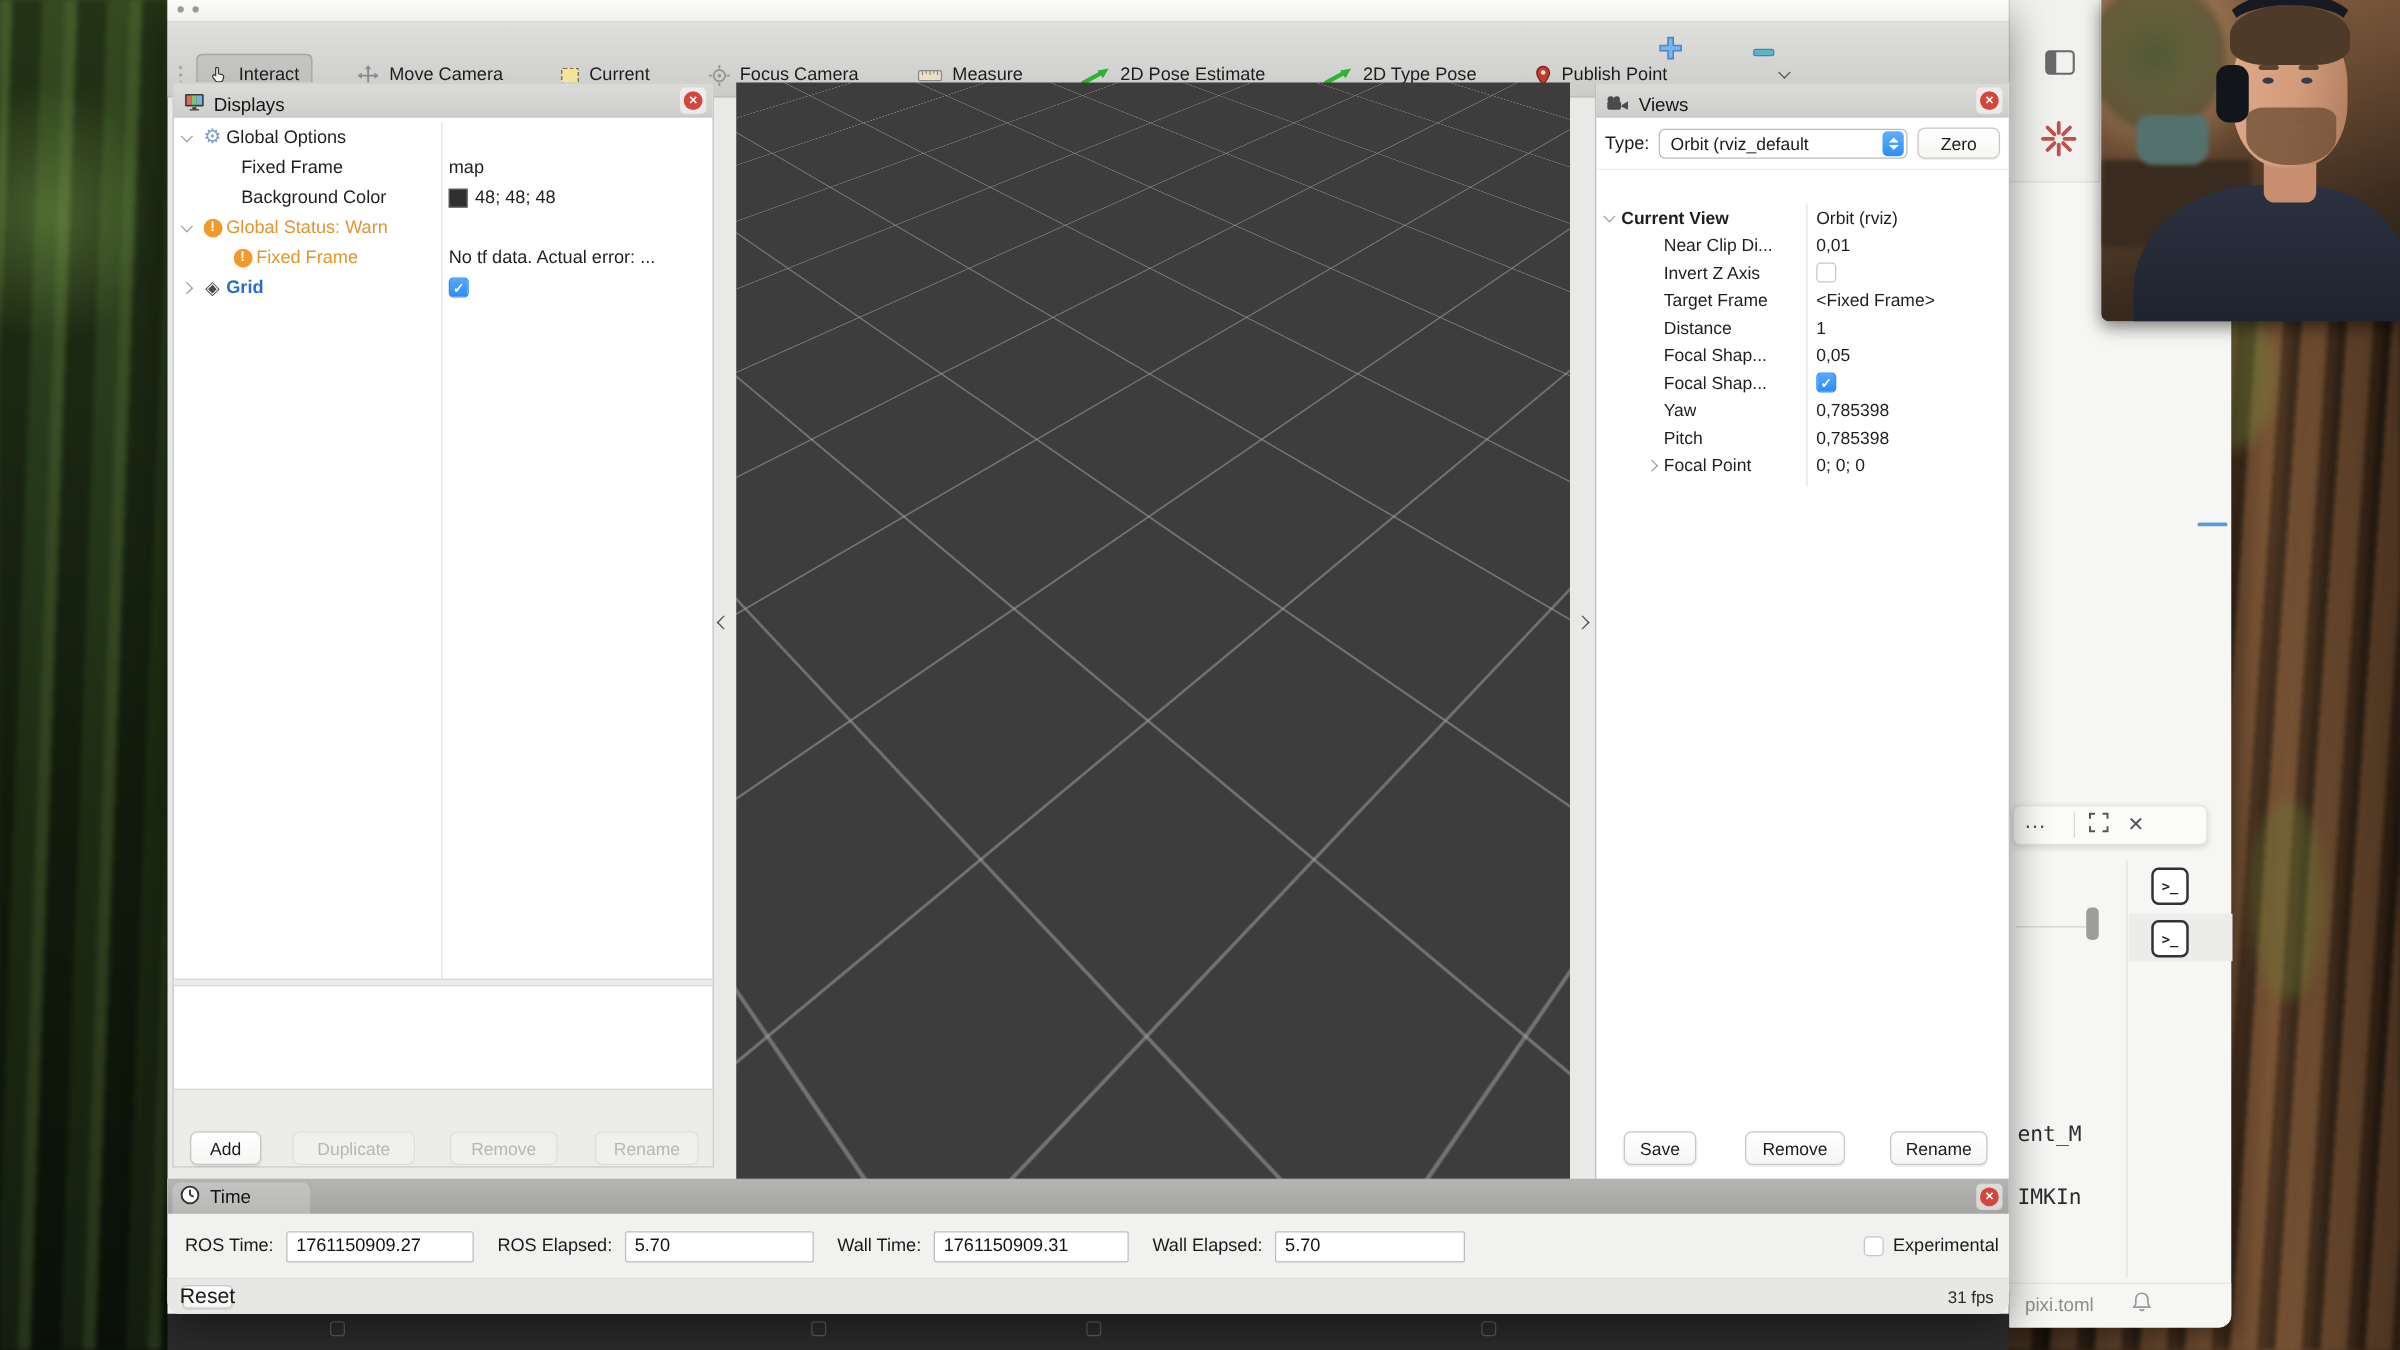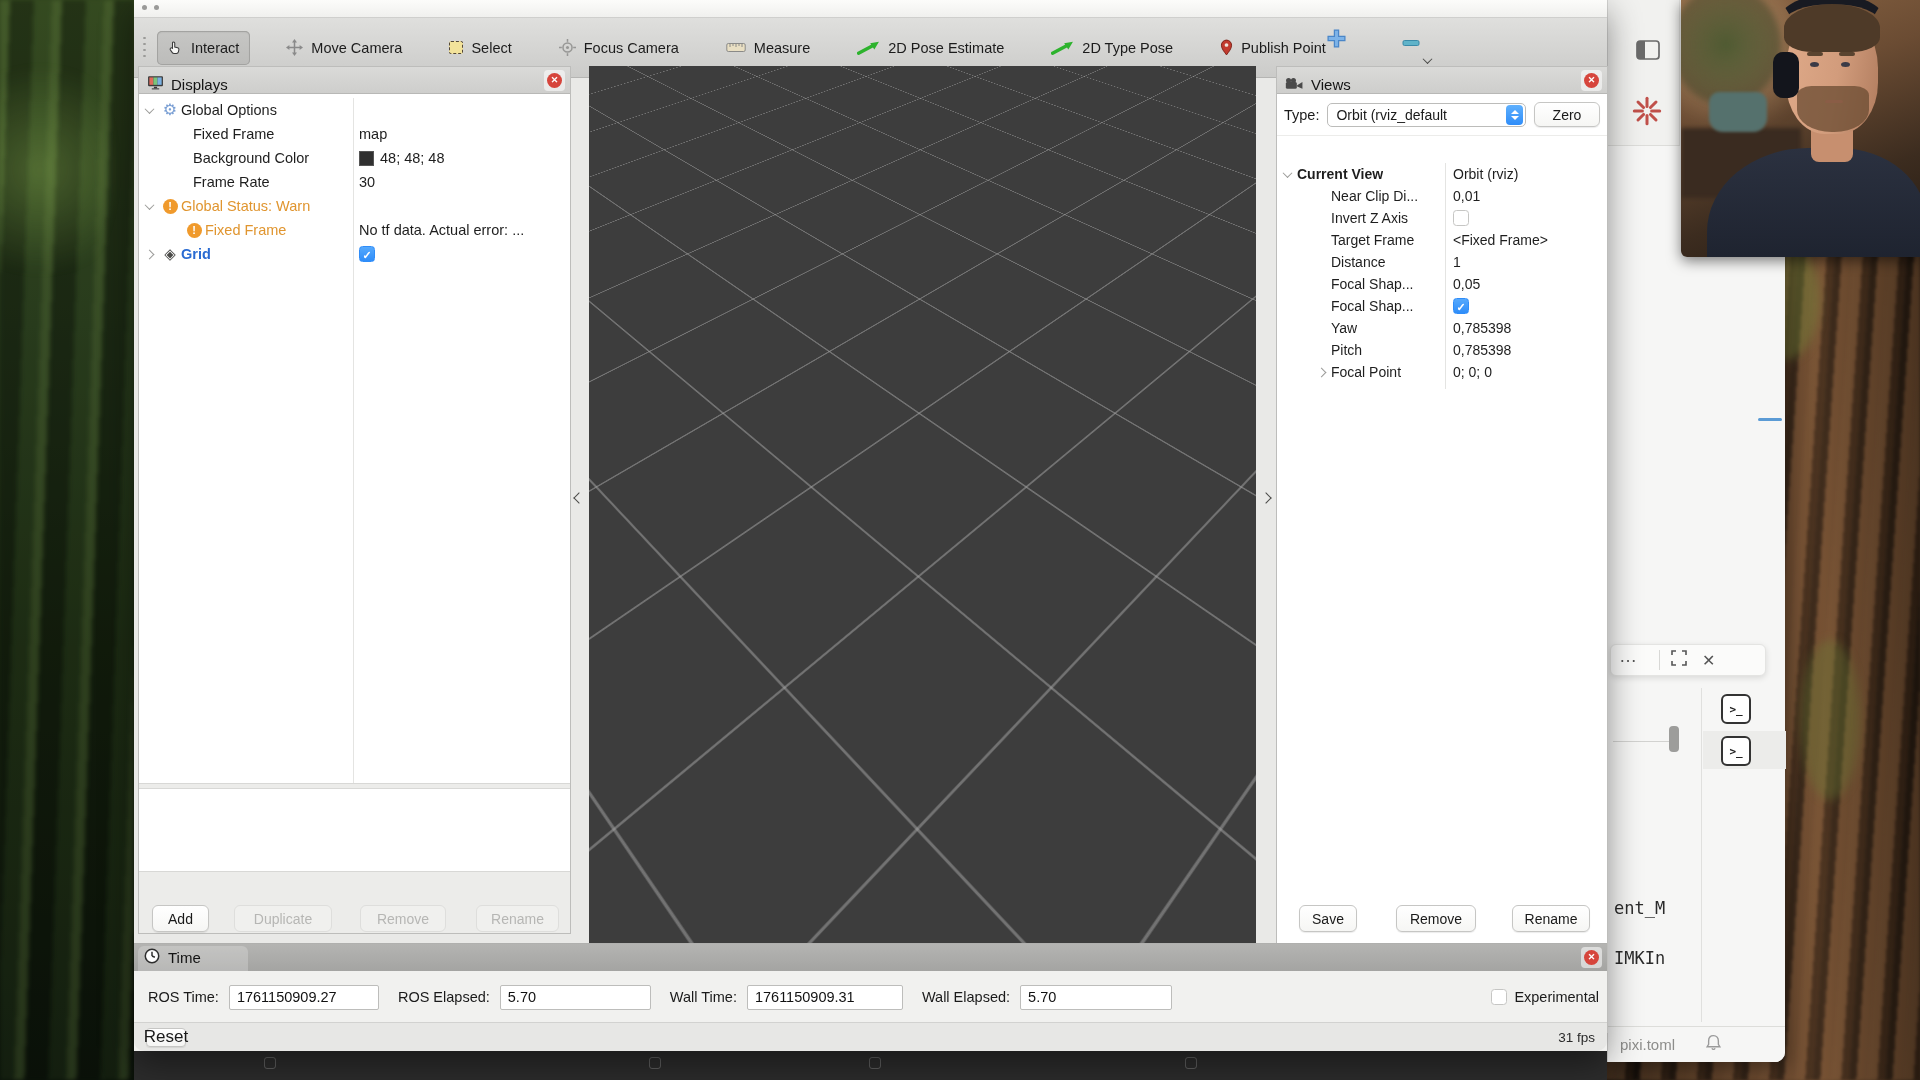--- a/index.html
+++ b/index.html
@@ -71,21 +71,21 @@
   .dock-strip{position:absolute;left:134px;top:1046px;width:1473px;height:34px;background:#2c2c2c;}
   .dock-strip .dglyph{position:absolute;top:11px;width:12px;height:12px;border:1.5px solid #6a6a6a;border-radius:3px;opacity:.8;}
 
   
   .rviz{position:absolute;left:134px;top:0;width:1473px;height:1051px;background:#e9e9e7;
     border-radius:0 0 10px 10px;box-shadow:0 12px 34px rgba(0,0,0,.45);}
   .title-sliver{position:absolute;left:0;top:0;width:100%;height:18px;background:linear-gradient(#fcfcfa,#f0f0ee);border-bottom:1px solid #cfcfcd;border-radius:0;}
   .title-sliver .mark{position:absolute;top:5px;width:5px;height:5px;border-radius:50%;background:#9a9a98;}
 
   
-  .toolbar{position:absolute;left:0;top:18px;width:100%;height:60px;display:flex;align-items:center;
+  .toolbar{position:absolute;left:0;top:18px;width:100%;height:60px;display:flex;align-items:flex-end;
     background:linear-gradient(#dfdfdd,#cbcbc9);border-bottom:1px solid #b5b5b3;padding-left:8px;}
   .tb-handle{width:5px;height:26px;margin-right:10px;
     background:radial-gradient(circle,#9a9a98 1px,transparent 1.4px) 0 0/5px 6px repeat-y;}
   .tool-btn{display:flex;align-items:center;gap:8px;height:34px;padding:0 11px;border-radius:5px;
     font-size:14.5px;color:#1c1c1c;margin-right:25px;white-space:nowrap;}
   .tool-btn.active{background:linear-gradient(#c6c6c4,#bcbcba);box-shadow:inset 0 0 0 1px #a3a3a1, inset 0 1px 2px rgba(0,0,0,.12);}
   .sel-icon{width:14px;height:13px;background:#f3e39b;border:1.5px dashed #55493a;border-radius:2px;}
   .tb-plus{position:absolute;left:1192px;top:10px;}
   .tb-minus{position:absolute;left:1268px;top:16px;}
   .tb-overflow{position:absolute;left:1290px;top:32px;}
@@ -307,21 +307,21 @@
                   <polygon points="18,9 14.4,6.4 14.4,11.6"></polygon>
                 </g>
               </svg>
             </span>
             <span class="lab">Move Camera</span>
           </div>
           <div class="tool-btn">
             <span style="display: flex;">
               <span class="sel-icon"></span>
             </span>
-            <span class="lab">Select</span>
+            <span class="lab">Current</span>
           </div>
           <div class="tool-btn">
             <span style="display: flex;">
               <svg width="17" height="17" viewBox="0 0 18 18">
                 <circle cx="9" cy="9" r="4.8" fill="none" stroke="#979795" stroke-width="1.6"></circle>
                 <circle cx="9" cy="9" r="1.6" fill="#979795"></circle>
                 <g stroke="#979795" stroke-width="1.6">
                   <line x1="9" y1="0" x2="9" y2="3"></line>
                   <line x1="9" y1="15" x2="9" y2="18"></line>
                   <line x1="0" y1="9" x2="3" y2="9"></line>
@@ -423,27 +423,20 @@
             </span>
           </div>
           <div class="tree-row d-row">
             <span style="width: 54px; flex: 0 0 auto;"></span>
             <span class="lab">Background Color</span>
             <span class="vcell">
               <span class="swatch" style="background: rgb(48, 48, 48);"></span>
               <span>48; 48; 48</span>
             </span>
           </div>
-          <div class="tree-row d-row">
-            <span style="width: 54px; flex: 0 0 auto;"></span>
-            <span class="lab">Frame Rate</span>
-            <span class="vcell">
-              <span>30</span>
-            </span>
-          </div>
           <div class="tree-row d-row warn">
             <span class="expander">
               <span class="chev down"></span>
             </span>
             <span class="ticon">
               <span class="i-warn">!</span>
             </span>
             <span class="lab">Global Status: Warn</span>
             <span class="vcell"></span>
           </div>

